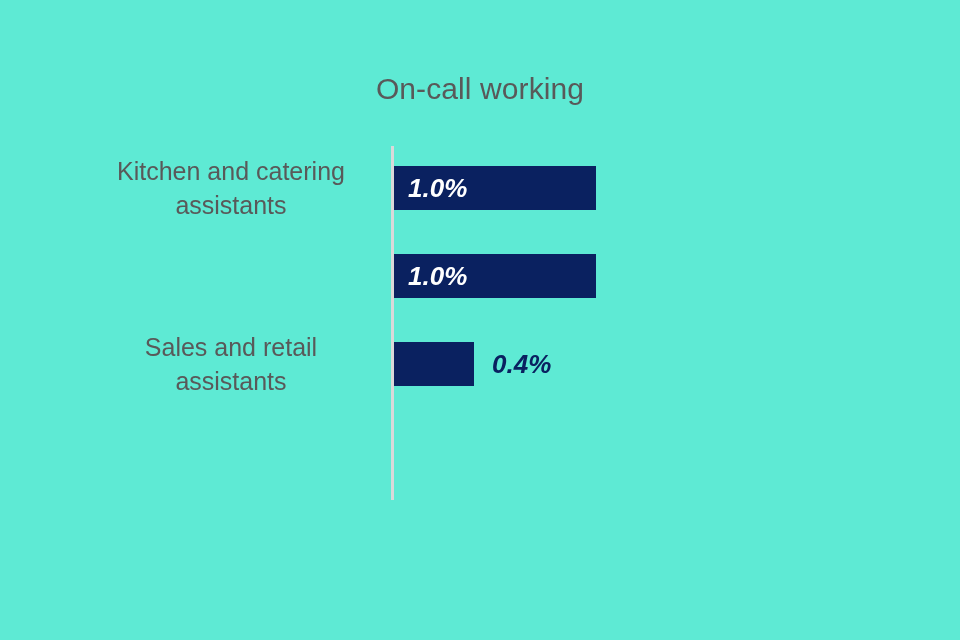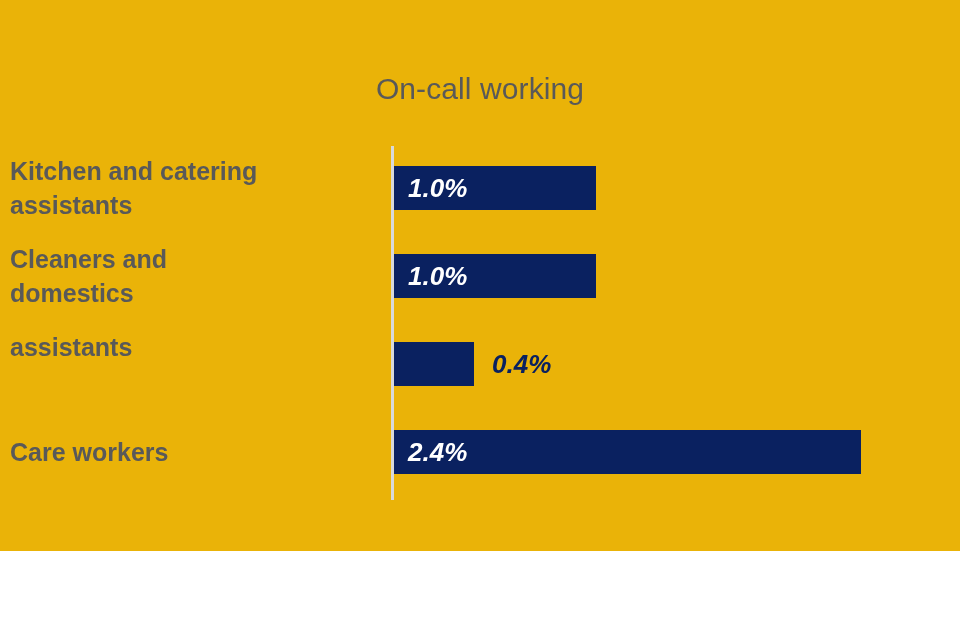--- a/index.html
+++ b/index.html
@@ -11,22 +11,22 @@
   body {
     width: 960px;
     height: 640px;
     font-family: "Liberation Sans", sans-serif;
     -webkit-font-smoothing: antialiased;
   }
 
   #chart-root {
     position: relative;
     width: 960px;
-    height: 551px;
-    background: #eab308;
+    height: 640px;
+    background: #5eead4;
     overflow: hidden;
   }
 
   
   #chart-title {
     position: absolute;
     left: 0;
     top: 72px;
     width: 960px;
     text-align: center;
@@ -57,27 +57,27 @@
 
   .bar-row {
     position: absolute;
     left: 0;
     width: 960px;
     height: 44px;
   }
 
   .cat-label {
     position: absolute;
-    right: 620px;          
+    right: 564px;          
     width: 330px;
-    text-align: left;
+    text-align: center;
     font-size: 25px;
     line-height: 34px;
     color: #595959;
-    font-weight: 700;
+    font-weight: 400;
   }
   .cat-label.two-line { top: -12px; }
   .cat-label.one-line { top: 5px; }
 
   .bar {
     position: absolute;
     left: 394px;
     top: 0;
     height: 44px;
     background: #0a2160;
@@ -123,40 +123,29 @@
       <div class="cat-label two-line">
         <div>Kitchen and catering</div>
         <div>assistants</div>
       </div>
       <div class="bar" style="width:202px;">
         <span class="bar-value-inside">1.0%</span>
       </div>
     </div>
 
     <div class="bar-row" style="top:254px;">
-      <div class="cat-label two-line">
-        <div>Cleaners and</div>
-        <div>domestics</div>
-      </div>
       <div class="bar" style="width:202px;">
         <span class="bar-value-inside">1.0%</span>
       </div>
     </div>
 
     <div class="bar-row" style="top:342px;">
       <div class="cat-label two-line">
+        <div>Sales and retail</div>
         <div>assistants</div>
       </div>
       <div class="bar" style="width:80px;"></div>
       <span class="bar-value-outside" style="left:492px;">0.4%</span>
     </div>
 
-    <div class="bar-row" style="top:430px;">
-      <div class="cat-label one-line">
-        <div>Care workers</div>
-      </div>
-      <div class="bar" style="width:467px;">
-        <span class="bar-value-inside">2.4%</span>
-      </div>
-    </div>
 
   </div>
 </div>
 
 </body></html>

